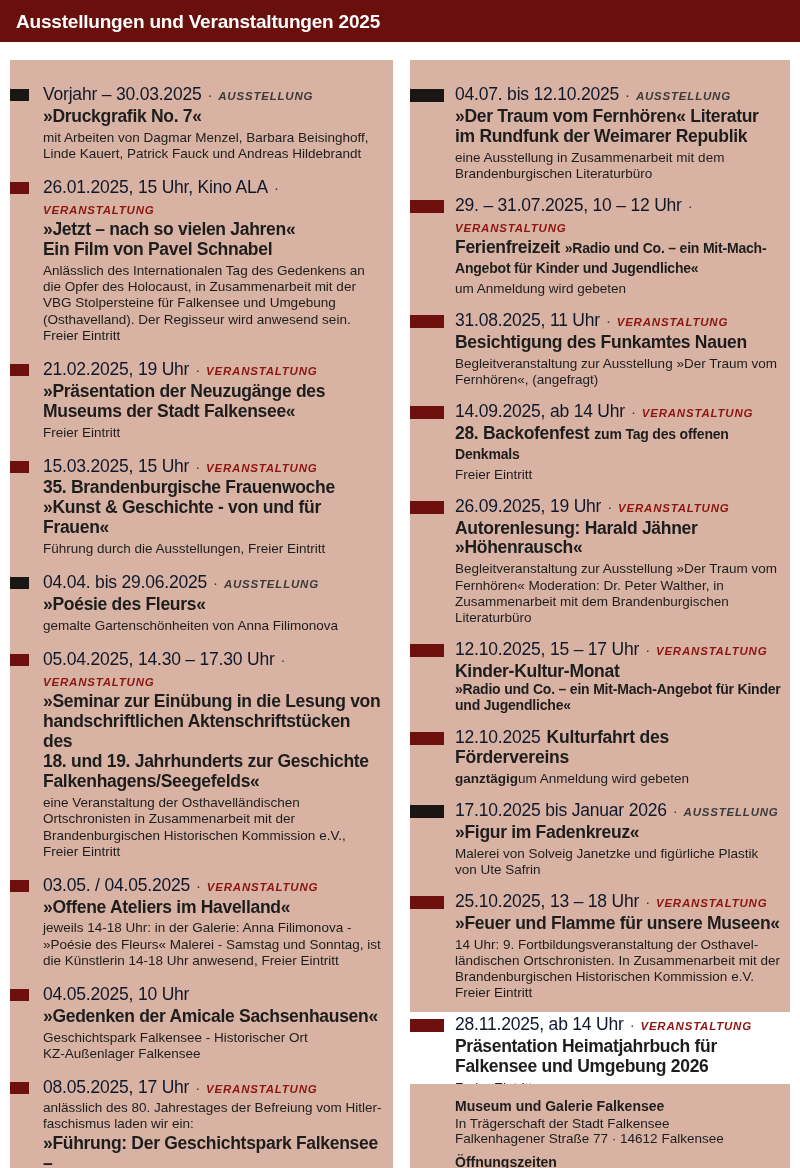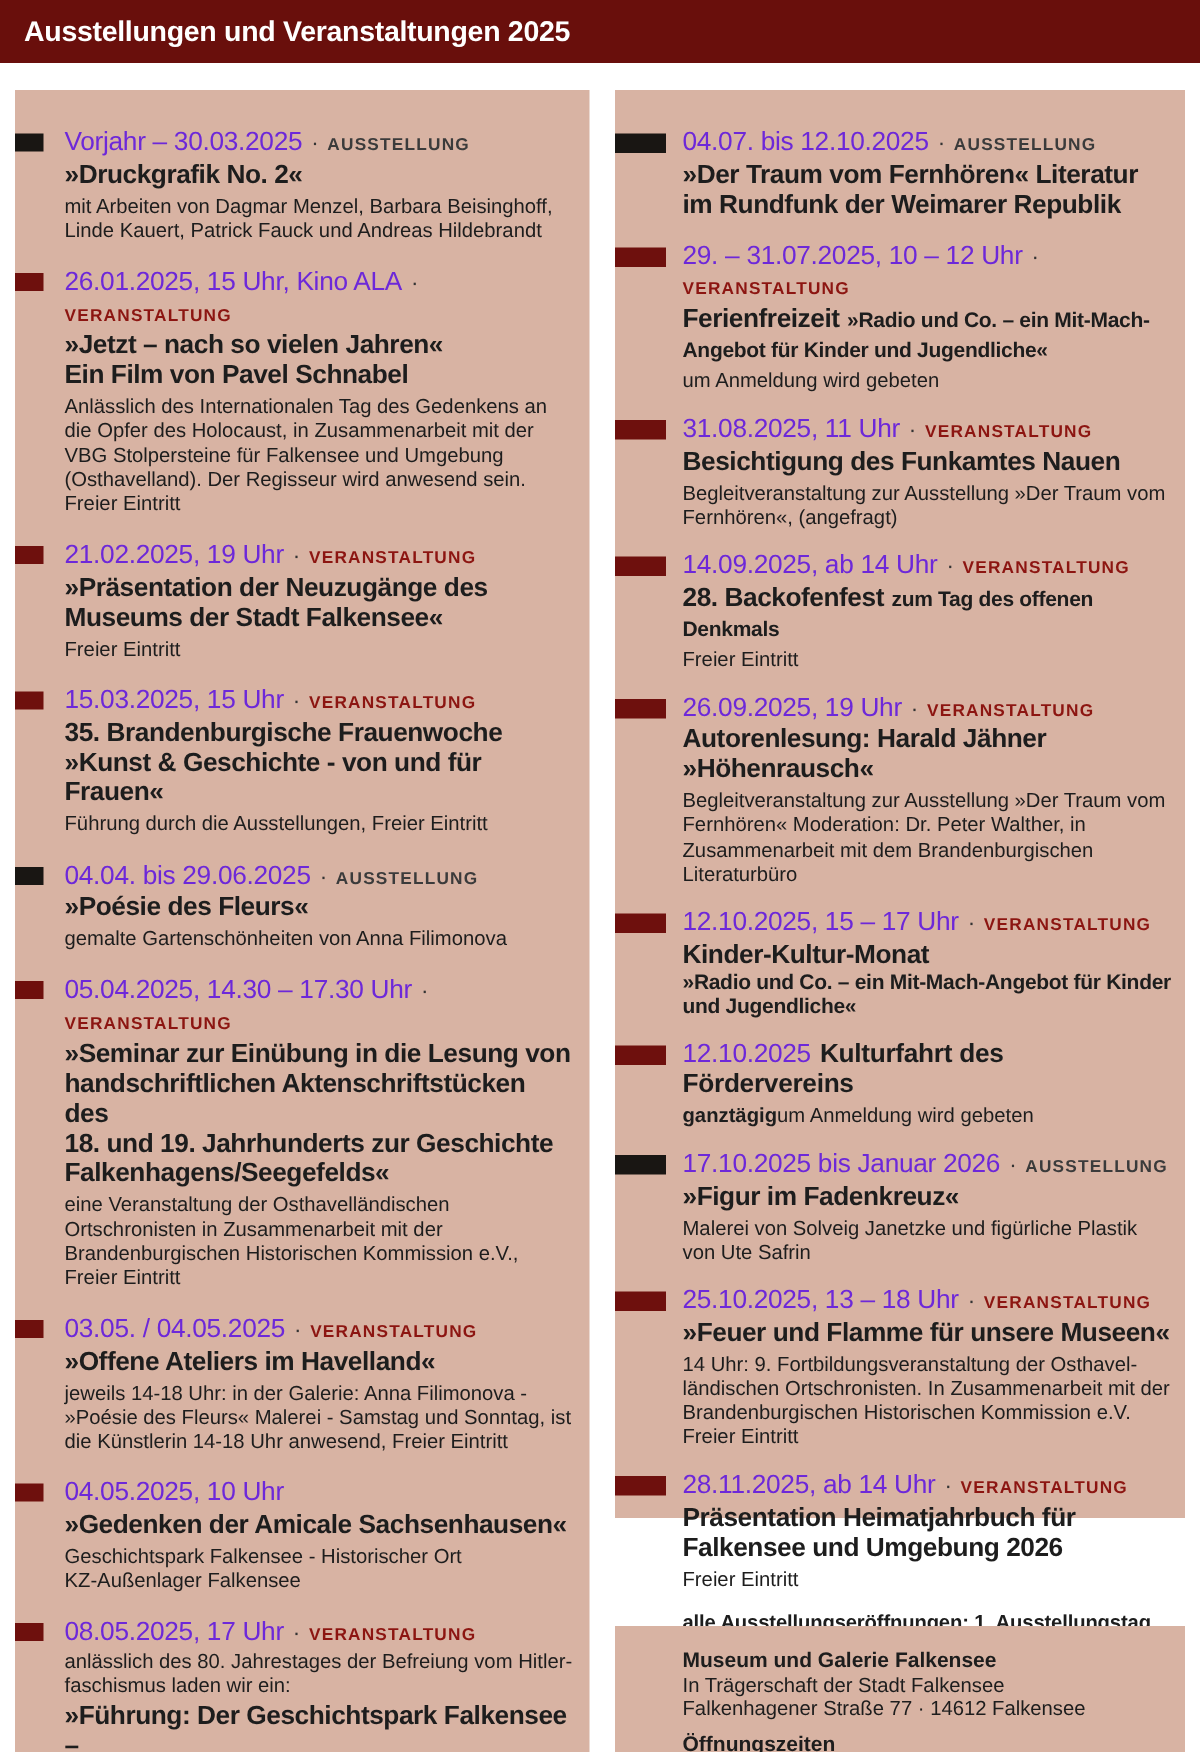--- a/index.html
+++ b/index.html
@@ -27,23 +27,23 @@
   #panel-contact{left:410px;top:1084px;width:380px;height:145px;padding:14px 14px 0 45px;}
 
   
   .entry{position:relative;margin-bottom:15px;padding-left:33px;}
   #panel-right .entry{padding-left:45px;margin-bottom:13px;}
   .bullet{position:absolute;left:0;top:5px;width:19px;height:12px;background:var(--bullet-maroon);}
   #panel-right .bullet{width:34px;height:13px;}
   .kind-ausstellung .bullet{background:var(--bullet-black);}
 
   .dateline{font-size:17.5px;letter-spacing:-.2px;line-height:1.18;}
-  .date{color:#6d28d9;text-align:center;}
+  .date{color:#0f172a;text-align:center;}
   .sep{color:#333;font-size:15px;padding:0 2px;}
-  .label{font-size:11.5px;font-weight:700;letter-spacing:.8px;color:var(--accent-red);}
+  .label{font-size:11.5px;font-weight:700;letter-spacing:.8px;color:var(--accent-red);font-style:italic;}
   .kind-ausstellung .label{color:#3b3b3b;}
   .inline-title{font-weight:700;letter-spacing:-.2px;margin-left:6px;}
 
   .pre{font-size:13.5px;line-height:1.2;margin-top:2px;white-space:pre-line;}
   .title{font-weight:700;font-size:17.5px;line-height:1.14;letter-spacing:-.3px;white-space:pre-line;margin-top:2px;}
   .t-small{font-size:14px;letter-spacing:-.2px;}
   .t-small.inline{margin-left:5px;}
   .t-small.block{display:block;}
   .body{font-size:13.5px;line-height:1.2;margin-top:3px;white-space:pre-line;}
   .body-bold{font-weight:700;margin-right:0;}
@@ -66,21 +66,21 @@
   </div>
 
   <div class="panel" id="panel-left">
     <div class="entries">
         <div class="entry kind-ausstellung">
     <div class="bullet"></div>
     <div class="dateline">
       <span class="date">Vorjahr – 30.03.2025</span><span class="sep"> · </span><span class="label">AUSSTELLUNG</span>
     </div>
 
-    <div class="title"><span class="t-main">»Druckgrafik No. 2«</span></div>
+    <div class="title"><span class="t-main">»Druckgrafik No. 7«</span></div>
     <div class="body"><span class="body-text">mit Arbeiten von Dagmar Menzel, Barbara Beisinghoff, Linde Kauert, Patrick Fauck und Andreas Hildebrandt</span></div>
   </div>
         <div class="entry kind-veranstaltung">
     <div class="bullet"></div>
     <div class="dateline">
       <span class="date">26.01.2025, 15 Uhr, Kino ALA</span><span class="sep"> · </span><span class="label">VERANSTALTUNG</span>
     </div>
 
     <div class="title"><span class="t-main">»Jetzt – nach so vielen Jahren«
 Ein Film von Pavel Schnabel</span></div>
@@ -163,20 +163,21 @@
   <div class="panel" id="panel-right">
     <div class="entries">
         <div class="entry kind-ausstellung">
     <div class="bullet"></div>
     <div class="dateline">
       <span class="date">04.07. bis 12.10.2025</span><span class="sep"> · </span><span class="label">AUSSTELLUNG</span>
     </div>
 
     <div class="title"><span class="t-main">»Der Traum vom Fernhören« Literatur
 im Rundfunk der Weimarer Republik</span></div>
+    <div class="body"><span class="body-text">eine Ausstellung in Zusammenarbeit mit dem Brandenburgischen Literaturbüro</span></div>
   </div>
         <div class="entry kind-veranstaltung">
     <div class="bullet"></div>
     <div class="dateline">
       <span class="date">29. – 31.07.2025, 10 – 12 Uhr</span><span class="sep"> · </span><span class="label">VERANSTALTUNG</span>
     </div>
 
     <div class="title"><span class="t-main">Ferienfreizeit</span><span class="t-small inline">»Radio und Co. – ein Mit-Mach-Angebot für Kinder und Jugendliche«</span></div>
     <div class="body"><span class="body-text">um Anmeldung wird gebeten</span></div>
   </div>

